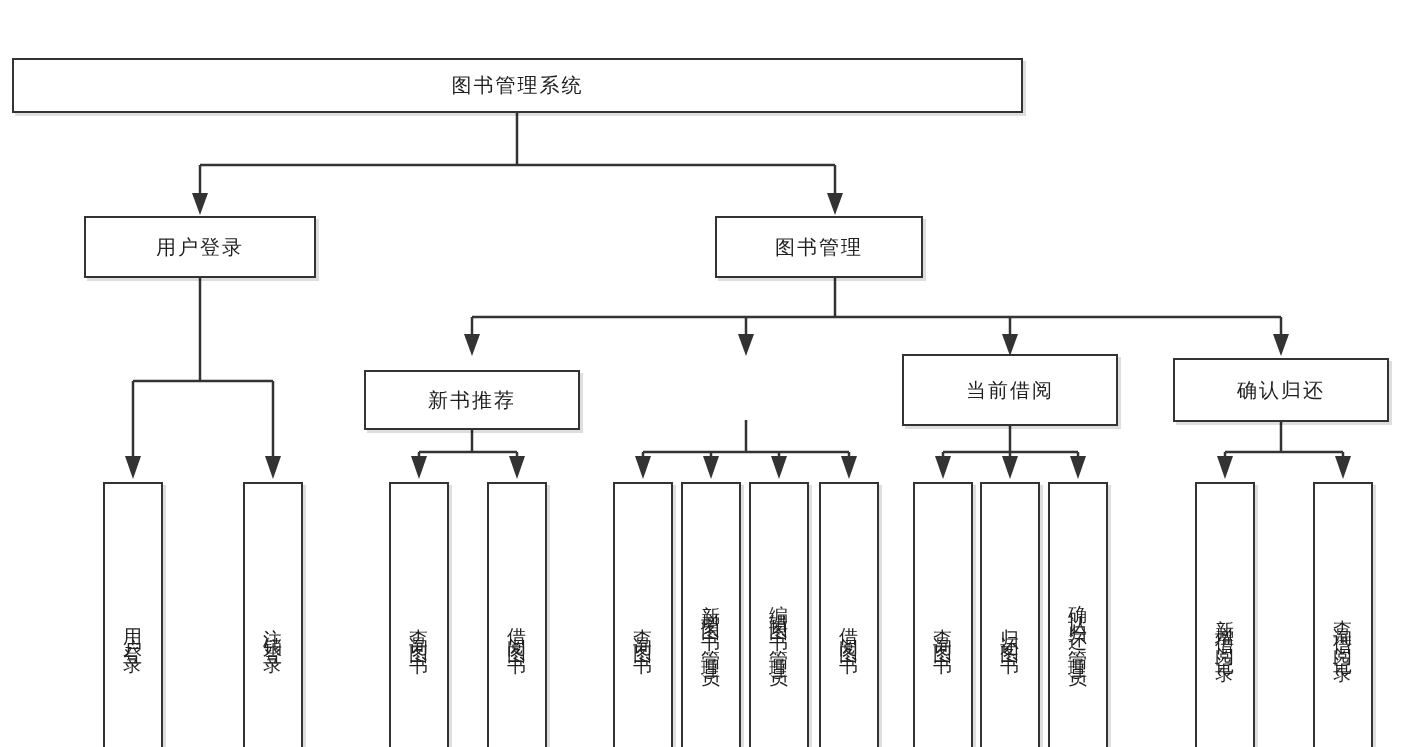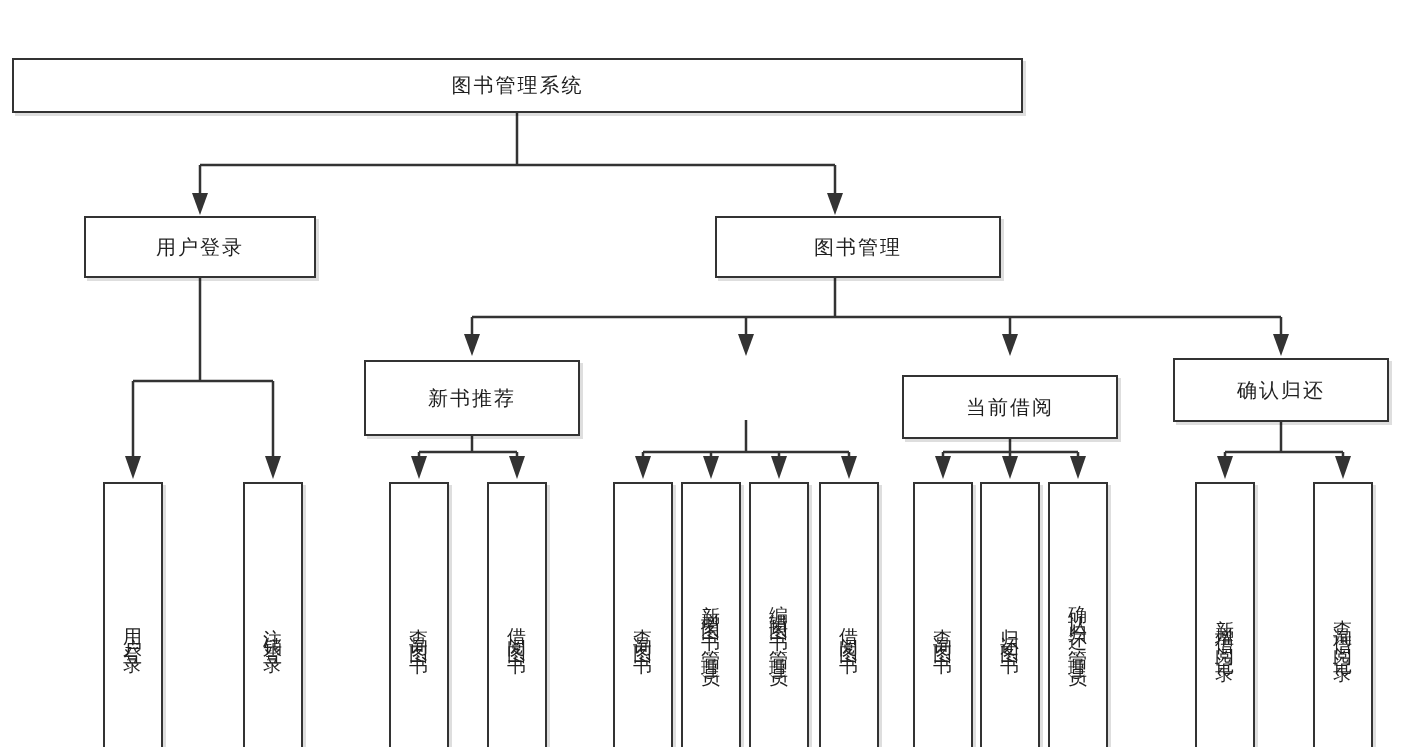--- a/index.html
+++ b/index.html
@@ -79,28 +79,28 @@
     </g>
   </svg>
 
   <div class="box h" style="left:12px;top:13px;width:1011px;height:55px">
     <span>图书管理系统</span>
   </div>
 
   <div class="box h" style="left:84px;top:171px;width:232px;height:62px">
     <span>用户登录</span>
   </div>
-  <div class="box h" style="left:715px;top:171px;width:286px;height:62px">
+  <div class="box h" style="left:715px;top:171px;width:208px;height:62px">
     <span>图书管理</span>
   </div>
 
-  <div class="box h" style="left:364px;top:315px;width:216px;height:76px">
+  <div class="box h" style="left:364px;top:325px;width:216px;height:60px">
     <span>新书推荐</span>
   </div>
-  <div class="box h" style="left:902px;top:330px;width:216px;height:64px">
+  <div class="box h" style="left:902px;top:309px;width:216px;height:72px">
     <span>当前借阅</span>
   </div>
   <div class="box h" style="left:1173px;top:313px;width:216px;height:64px">
     <span>确认归还</span>
   </div>
 
   <div class="box v" style="left:103px;top:437px;width:60px;height:297px">
     <span>用户登录</span>
   </div>
   <div class="box v" style="left:243px;top:437px;width:60px;height:297px">

